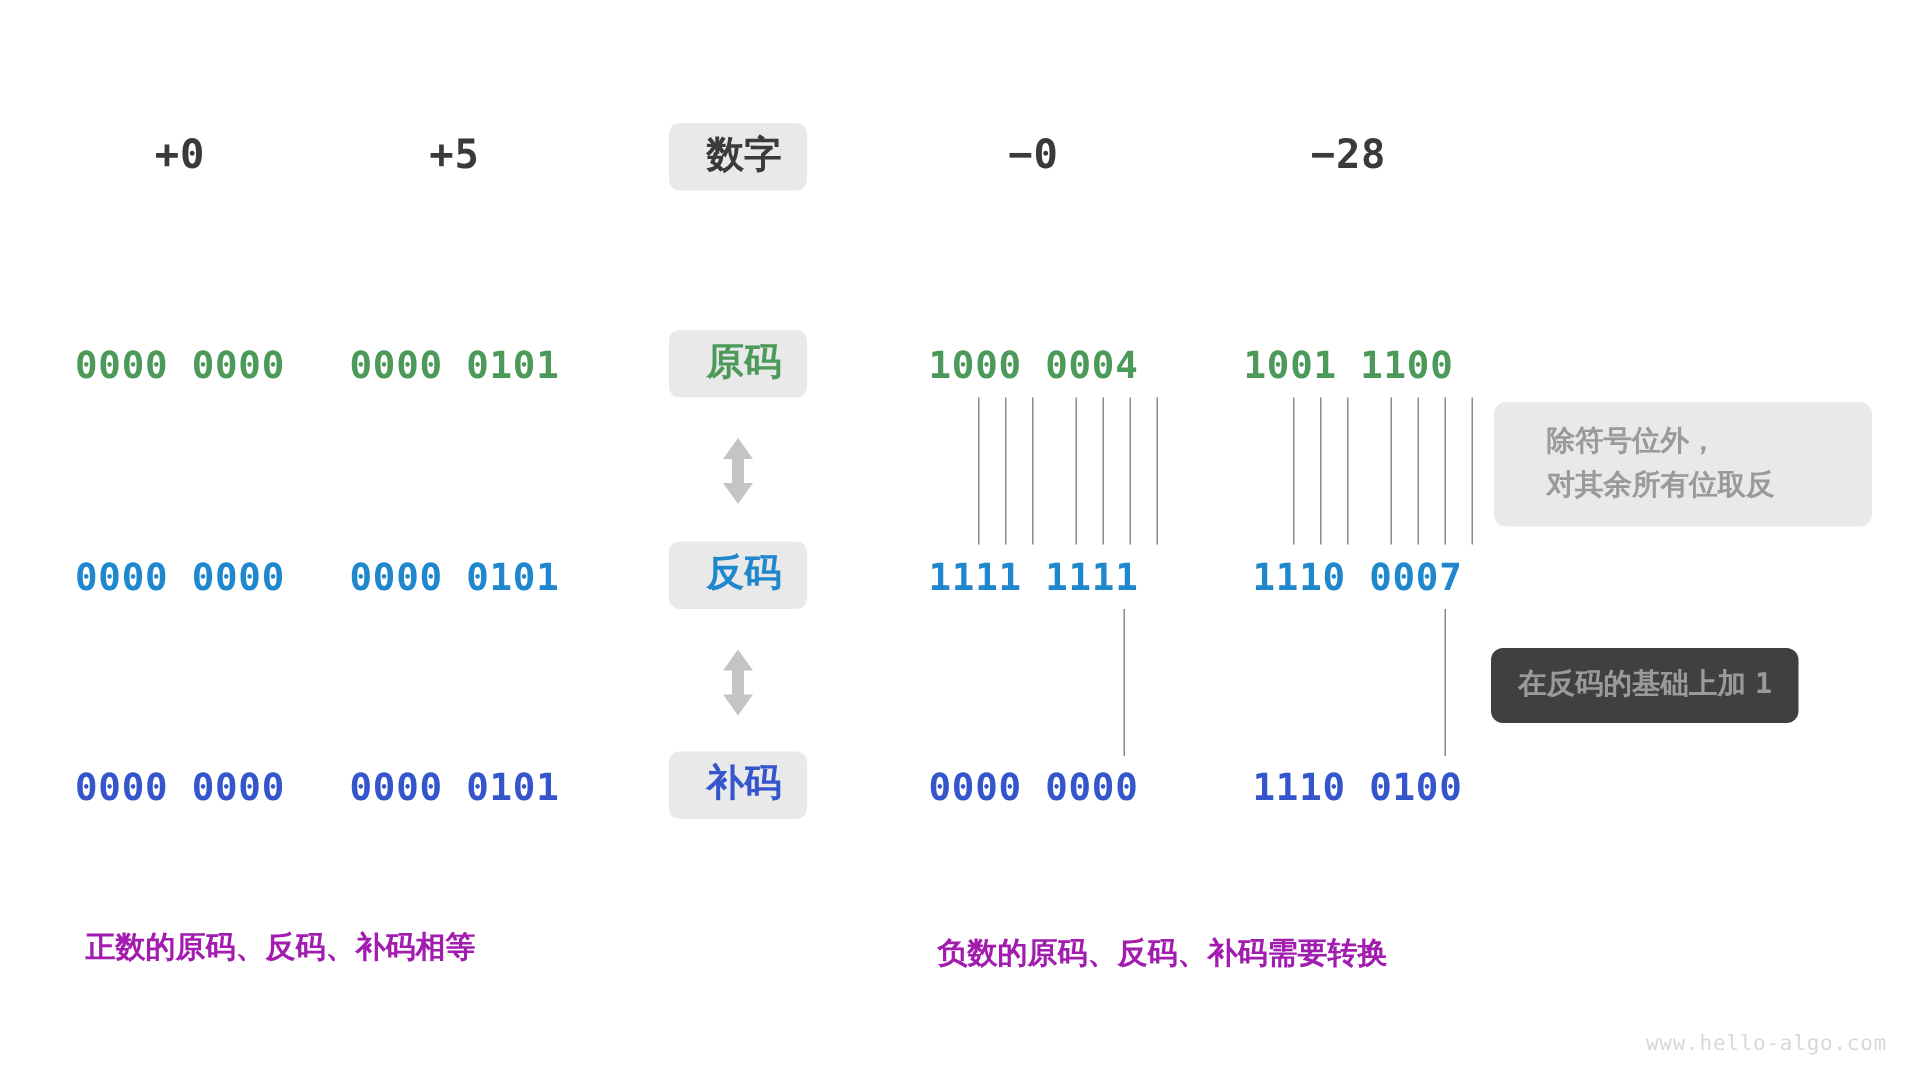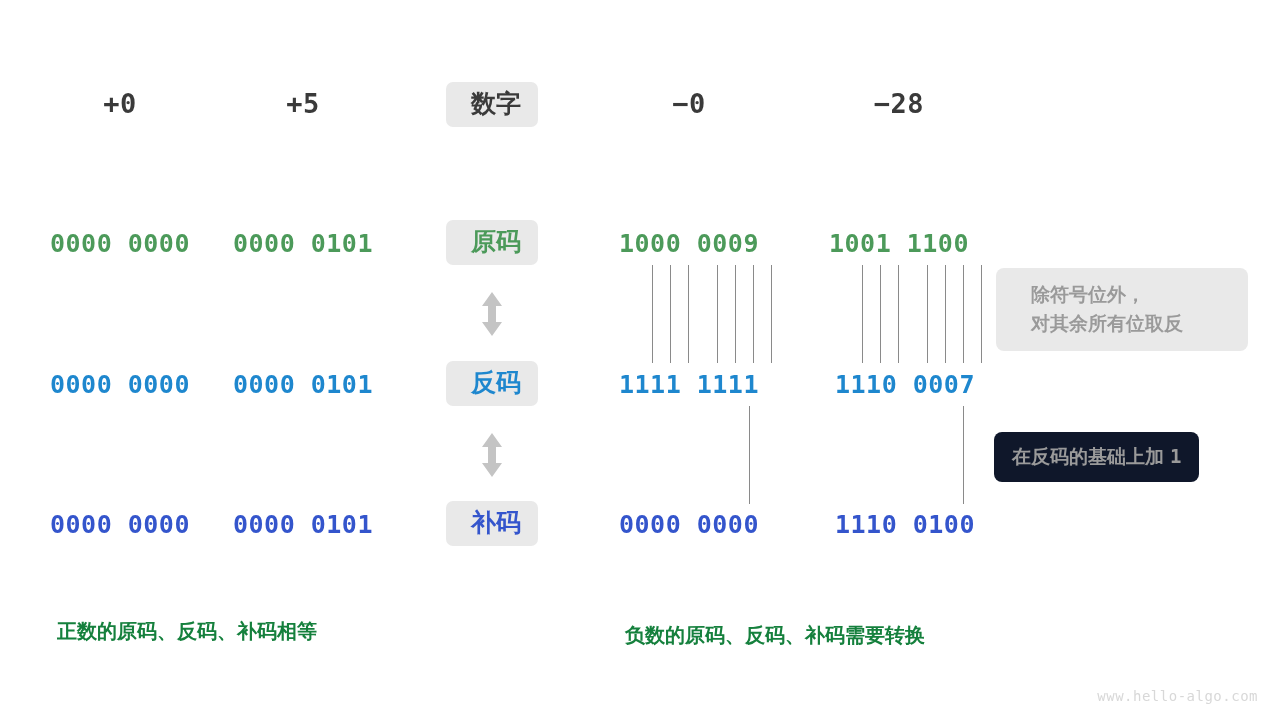--- a/index.html
+++ b/index.html
@@ -82,38 +82,38 @@
     background: #e9e9e9;
     border-radius: 8px;
     color: #9a9a9a;
     font-size: 19px;
     font-weight: bold;
     padding: 13px 35px;
     line-height: 1.5;
   }
   .note-inline {
     position: absolute;
-    background: #0f172a;
+    background: #404040;
     border-radius: 8px;
     color: #9a9a9a;
     font-size: 19px;
     font-weight: bold;
     padding: 11px 18px;
     line-height: 1.4;
     white-space: nowrap;
   }
   .note-inline .mono1 {
     font-family: "DejaVu Sans Mono", "Liberation Mono", monospace;
     padding-left: 6px;
   }
 
   
   .caption {
     position: absolute;
-    color: #15803d;
+    color: #a21caf;
     font-size: 20px;
     font-weight: bold;
     white-space: nowrap;
   }
 
   
   .watermark {
     position: absolute;
     right: 22px;
     bottom: 16px;
@@ -137,21 +137,21 @@
   <div class="cell num-head" style="left:689px; top:88px;">−0</div>
 
   <div class="cell num-head" style="left:899px; top:88px;">−28</div>
 
   <div class="cell bits c-true" style="left:120px; top:229px;">0000 0000</div>
 
   <div class="cell bits c-true" style="left:303px; top:229px;">0000 0101</div>
 
   <div class="cell badge badge-true" style="left:492px; top:220px;">原码</div>
 
-  <div class="cell bits c-true" style="left:689px; top:229px;">1000 0009</div>
+  <div class="cell bits c-true" style="left:689px; top:229px;">1000 0004</div>
 
   <div class="cell bits c-true" style="left:899px; top:229px;">1001 1100</div>
 
   <div class="vline" style="left:652px; top:265px; height:98px;"></div>
   <div class="vline" style="left:670px; top:265px; height:98px;"></div>
   <div class="vline" style="left:688px; top:265px; height:98px;"></div>
   <div class="vline" style="left:717px; top:265px; height:98px;"></div>
   <div class="vline" style="left:735px; top:265px; height:98px;"></div>
   <div class="vline" style="left:753px; top:265px; height:98px;"></div>
   <div class="vline" style="left:771px; top:265px; height:98px;"></div>

